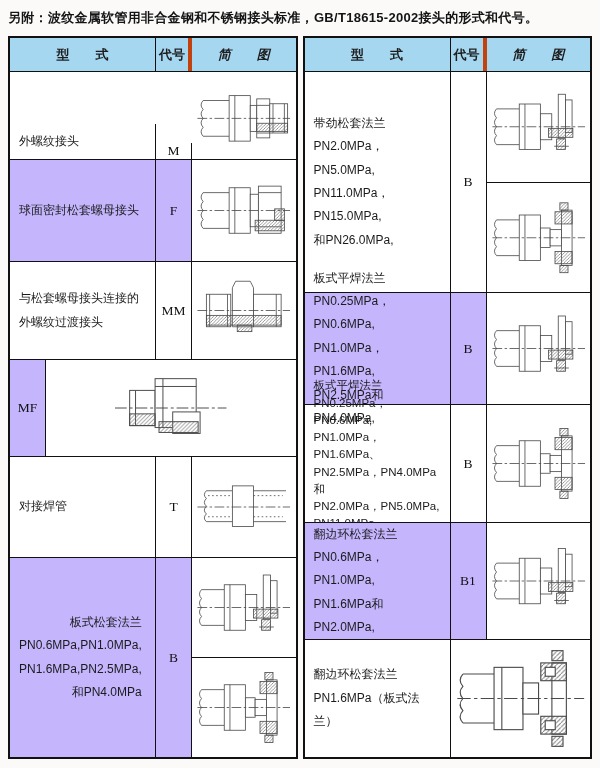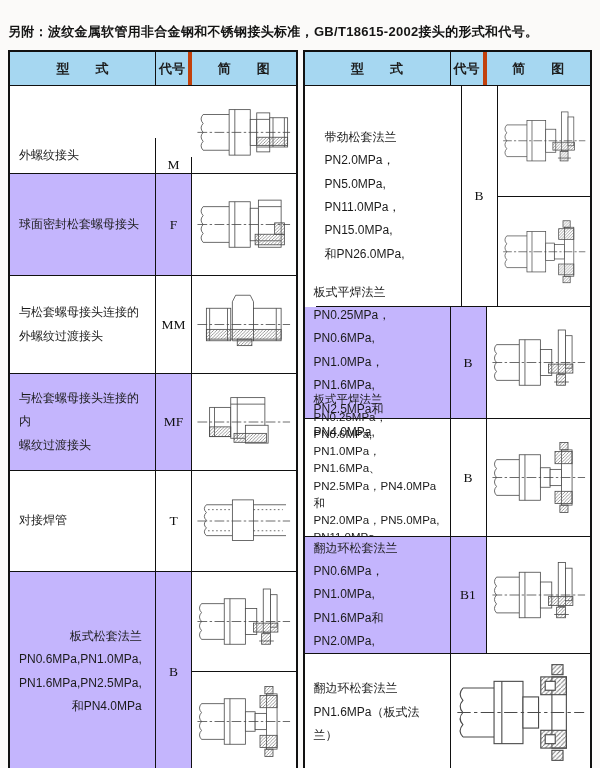--- a/index.html
+++ b/index.html
@@ -1,25 +1,25 @@
 <!DOCTYPE html>
 <html><head>
 <meta charset="utf-8">
 <style>
   html,body{margin:0;padding:0;}
   body{background:#f3f2ef;font-family:"Liberation Sans",sans-serif;}
-  .page{width:600px;height:768px;background:#fbfaf9;box-sizing:border-box;padding:20px 8px;position:relative;}
+  .page{width:600px;height:768px;background:#fbfaf9;box-sizing:border-box;padding:6px 8px;position:relative;}
   .title{font-size:13px;font-weight:bold;color:#141414;margin:3px 0 9px 0;letter-spacing:.3px;}
   .tables{display:flex;gap:5px;}
   .tbl{width:290px;border:2px solid #111;background:#fff;box-sizing:border-box;}
   .thead{display:flex;height:34px;background:#a6d7f1;border-bottom:1px solid #111;box-sizing:border-box;}
   .th{display:flex;align-items:center;justify-content:center;font-size:13px;color:#1d1d1d;font-weight:bold;box-sizing:border-box;}
   .th.type{width:146px;border-right:1px solid #111;}
   .th.code{width:36px;border-right:4px solid #c2410c;}
-  .th.diag{flex:1;}
+  .th.diag{flex:1;font-style:italic;}
   .tr{display:flex;border-bottom:1px solid #111;box-sizing:border-box;background:#fff;}
   .tr:last-child{border-bottom:none;}
   .td{box-sizing:border-box;}
   .td.type{width:146px;border-right:1px solid #111;display:flex;align-items:center;padding:6px 6px 6px 9px;
            font-size:12px;line-height:1.95;white-space:pre-line;color:#1b1b1b;}
   .td.type.compact{line-height:1.5;font-size:11.5px;}
   .td.code{width:36px;border-right:1px solid #111;display:flex;align-items:center;justify-content:center;
            font-family:"Liberation Serif",serif;font-size:13.5px;color:#111;}
   .td.diag{flex:1;display:flex;flex-direction:column;background:#fff;}
   .diag-box{flex:1;display:flex;align-items:center;justify-content:center;overflow:hidden;padding:3px;box-sizing:border-box;}
@@ -115,22 +115,20 @@
                   <rect x="72" y="26" width="34" height="40" fill="#fff" stroke="#4a4a4a" stroke-width="1"></rect>
                   <line x1="100" y1="26" x2="100" y2="66" stroke="#4a4a4a" stroke-width="1"></line>
                   <rect x="14" y="52" width="92" height="12" fill="url(#hp3)" stroke="#4a4a4a" stroke-width="1"></rect>
                   <rect x="52" y="64" width="18" height="8" fill="url(#hp3)" stroke="#4a4a4a" stroke-width="1"></rect>
                   <line x1="3" y1="46" x2="117" y2="46" stroke="#4a4a4a" stroke-width="1" stroke-dasharray="12 3 3 3"></line>
                 </svg>
               </div>
             </div>
           </div>
           <div class="tr hl" style="height: 97px;">
-            <div class="td type">与松套螺母接头连接的内
-螺纹过渡接头</div>
             <div class="td code">MF</div>
             <div class="td diag">
               <div class="diag-box">
                 <svg viewBox="0 0 120 92" width="100%" height="100%" preserveAspectRatio="xMidYMid meet">
     <defs>
                     <pattern id="hp4" patternUnits="userSpaceOnUse" width="4" height="4">
                       <path d="M0 4 L4 0" stroke="#777" stroke-width="0.9"></path>
                     </pattern>
                   </defs>
                   <rect x="18" y="28" width="26" height="36" fill="#fff" stroke="#4a4a4a" stroke-width="1"></rect>
@@ -226,21 +224,21 @@
           </div>
         </div>
     </section>
     <section class="tbl">
       <div class="thead">
         <div class="th type">型　　式</div>
         <div class="th code">代号</div>
         <div class="th diag">简　　图</div>
       </div>
       <div class="tbody" id="right-body">
-          <div class="tr" style="height: 221px; margin-left: 11px;">
+          <div class="tr" style="height: 221px;">
             <div class="td type">带劲松套法兰
 PN2.0MPa，PN5.0MPa,
 PN11.0MPa，PN15.0MPa,
 和PN26.0MPa,</div>
             <div class="td code">B</div>
             <div class="td diag">
               <div class="diag-box">
                 <svg viewBox="0 0 120 92" width="100%" height="100%" preserveAspectRatio="xMidYMid meet">
     <defs>
                     <pattern id="hp8" patternUnits="userSpaceOnUse" width="4" height="4">

